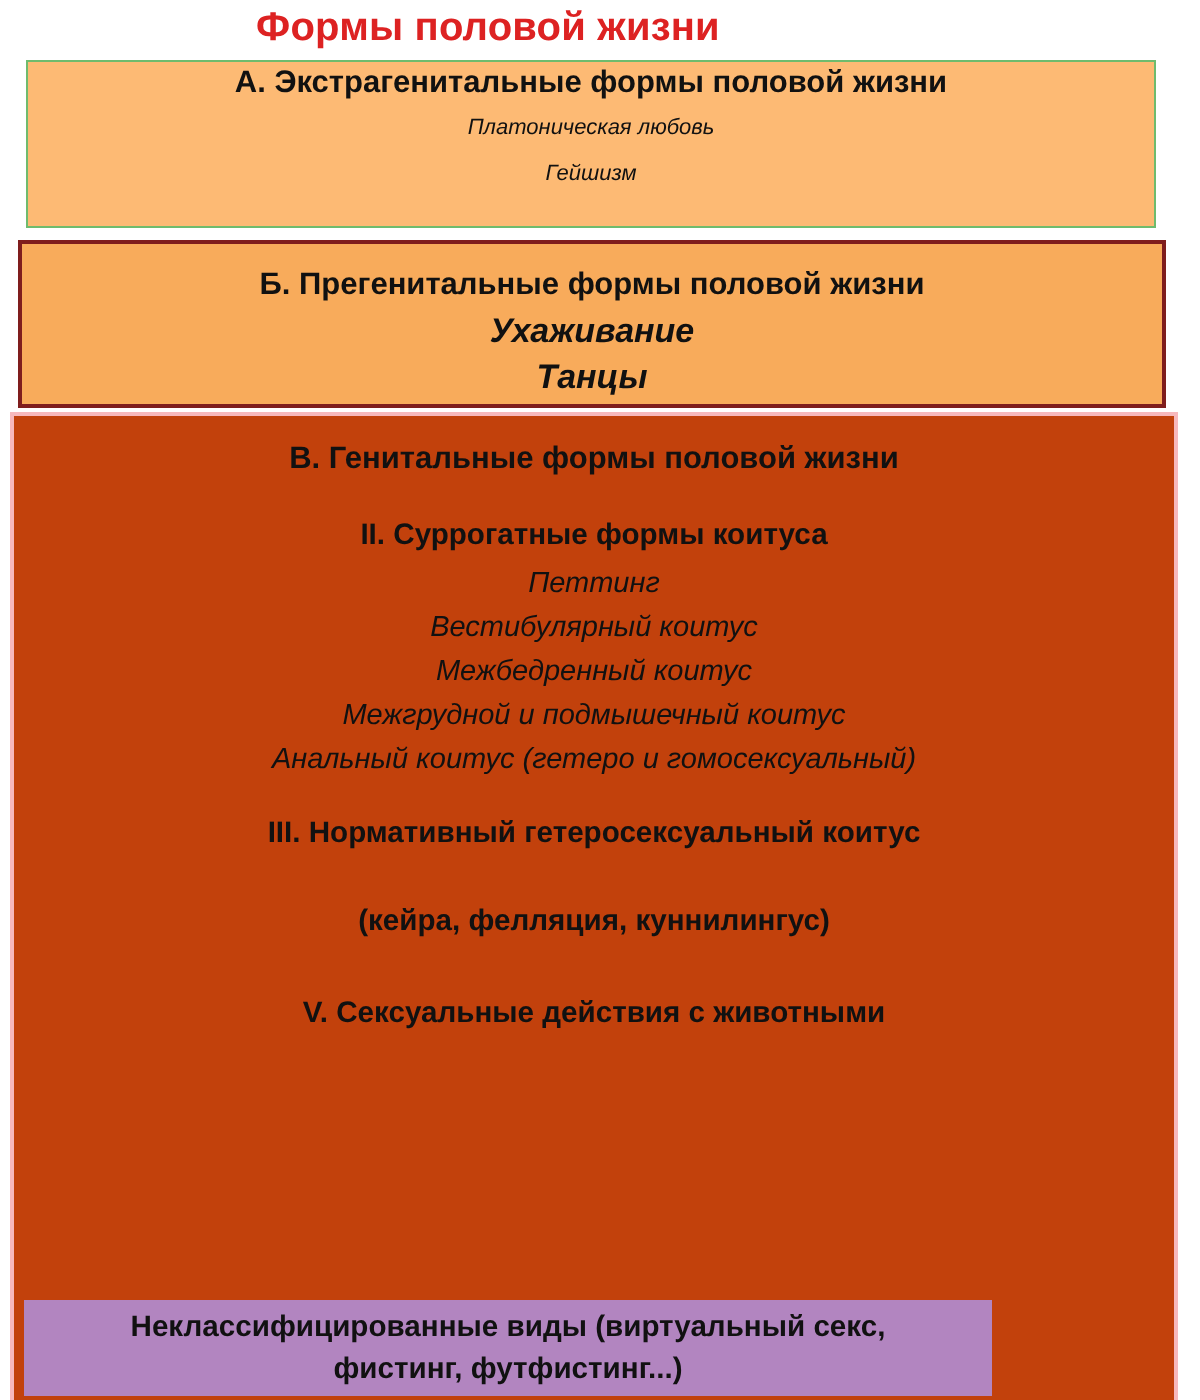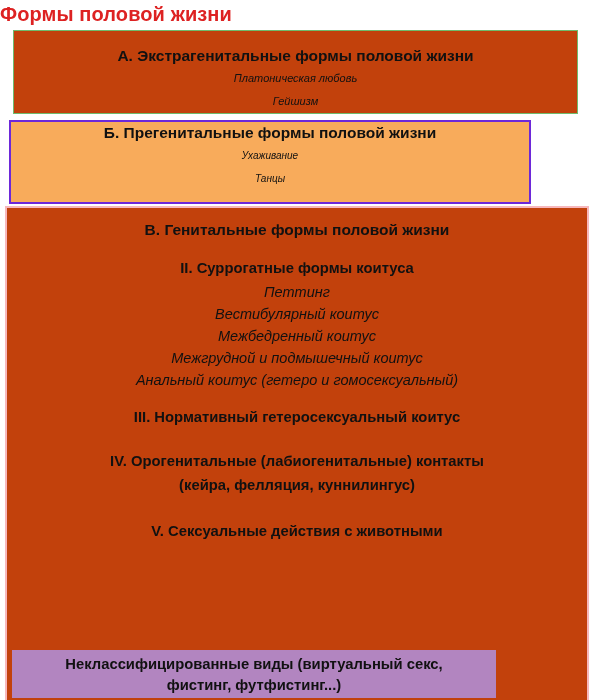--- a/index.html
+++ b/index.html
@@ -23,20 +23,21 @@
     height: 700px;
     box-sizing: border-box;
   }
 
   
   .title {
     position: absolute;
     top: 2px;
     left: 0;
     width: 488px;
+    text-align: center;
     font-size: 20px;
     font-weight: bold;
     color: #dd2222;
     letter-spacing: 0.1px;
     line-height: 24px;
   }
 
   
   .box {
     position: absolute;
@@ -53,49 +54,51 @@
     font-weight: normal;
     color: #111111;
   }
 
   
   .box-a {
     left: 13px;
     top: 30px;
     width: 565px;
     height: 84px;
-    background: #c2410c;
+    background: #fdba74;
     border: 1px solid #6fbb6d;
-    padding-top: 14px;
+    padding-top: 0;
   }
   .box-a .head {
     font-size: 15.5px;
     line-height: 22px;
   }
   .box-a .item {
     font-size: 11px;
     line-height: 23px;
   }
 
   
   .box-b {
     left: 9px;
     top: 120px;
-    width: 522px;
+    width: 574px;
     height: 84px;
     background: #f8ab5b;
-    border: 2px solid #6d28d9;
+    border: 2px solid #7f1d1d;
+    padding-top: 10px;
   }
   .box-b .head {
     font-size: 15.5px;
     line-height: 22px;
   }
   .box-b .item {
-    font-size: 10px;
+    font-size: 17px;
     line-height: 23px;
+    font-weight: bold;
   }
 
   
   .box-v {
     left: 5px;
     top: 206px;
     width: 584px;
     height: 500px;
     background: #c2410c;
     border: 2px solid #f7b8bc;
@@ -170,21 +173,20 @@
       <div class="item">Межбедренный коитус</div>
       <div class="item">Межгрудной и подмышечный коитус</div>
       <div class="item">Анальный коитус (гетеро и гомосексуальный)</div>
     </div>
 
     <div class="group plain g3">
       <div class="head">III. Нормативный гетеросексуальный коитус</div>
     </div>
 
     <div class="group plain g4">
-      <div class="head">IV. Орогенитальные (лабиогенитальные) контакты</div>
       <div class="head">(кейра, фелляция, куннилингус)</div>
     </div>
 
     <div class="group plain g5">
       <div class="head">V. Сексуальные действия с животными</div>
     </div>
 
   </div>
 
   <div class="box box-p">

